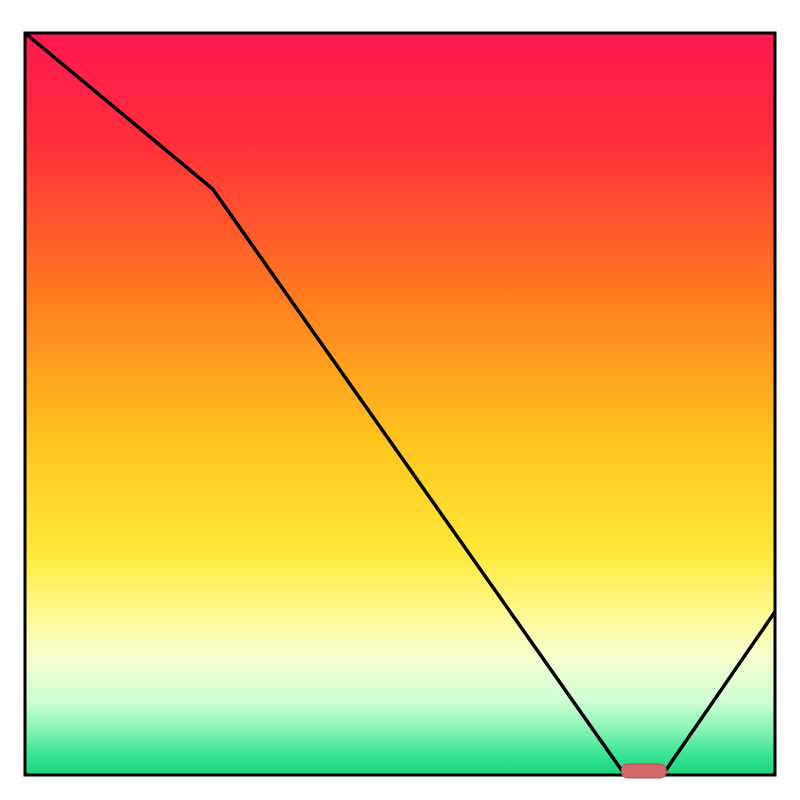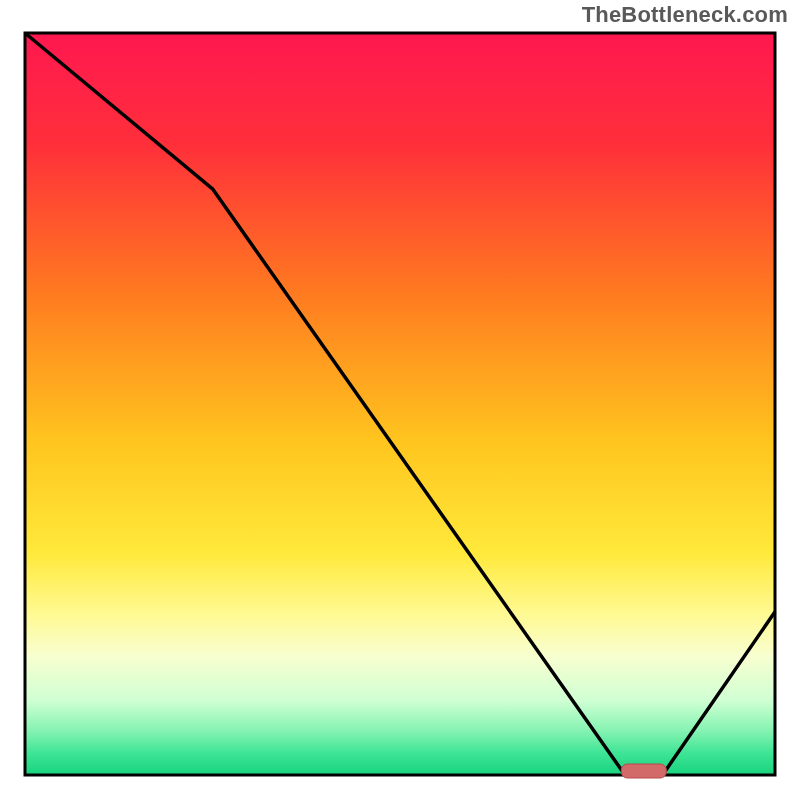--- a/index.html
+++ b/index.html
@@ -26,21 +26,20 @@
     letter-spacing: 0.2px;
   }
   svg {
     display: block;
   }
 </style>
 </head>
 <body>
 
 <div class="canvas">
-  <div class="attribution">TheBottleneck.com</div>
 
   <svg width="800" height="800" viewBox="0 0 800 800">
     <defs>
       <linearGradient id="bg-grad" x1="0" y1="0" x2="0" y2="1">
 
       <stop offset="0.0%" stop-color="#ff1850"></stop>
           <stop offset="15.0%" stop-color="#ff2f3a"></stop>
           <stop offset="35.0%" stop-color="#ff7a20"></stop>
           <stop offset="55.0%" stop-color="#ffc51e"></stop>
           <stop offset="70.0%" stop-color="#ffe93a"></stop>

